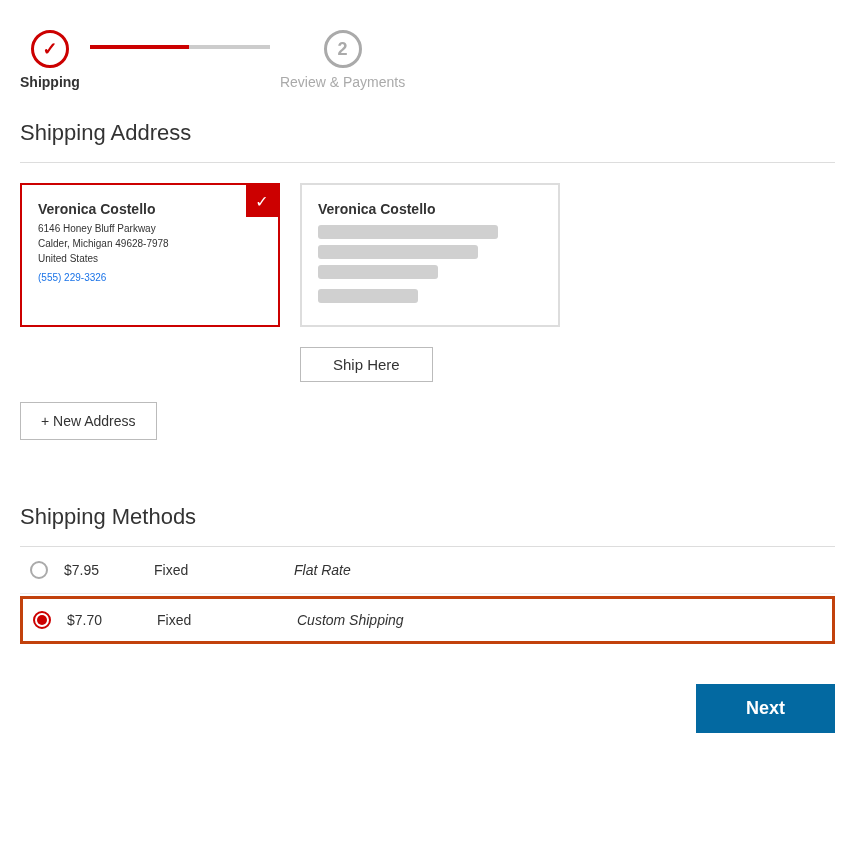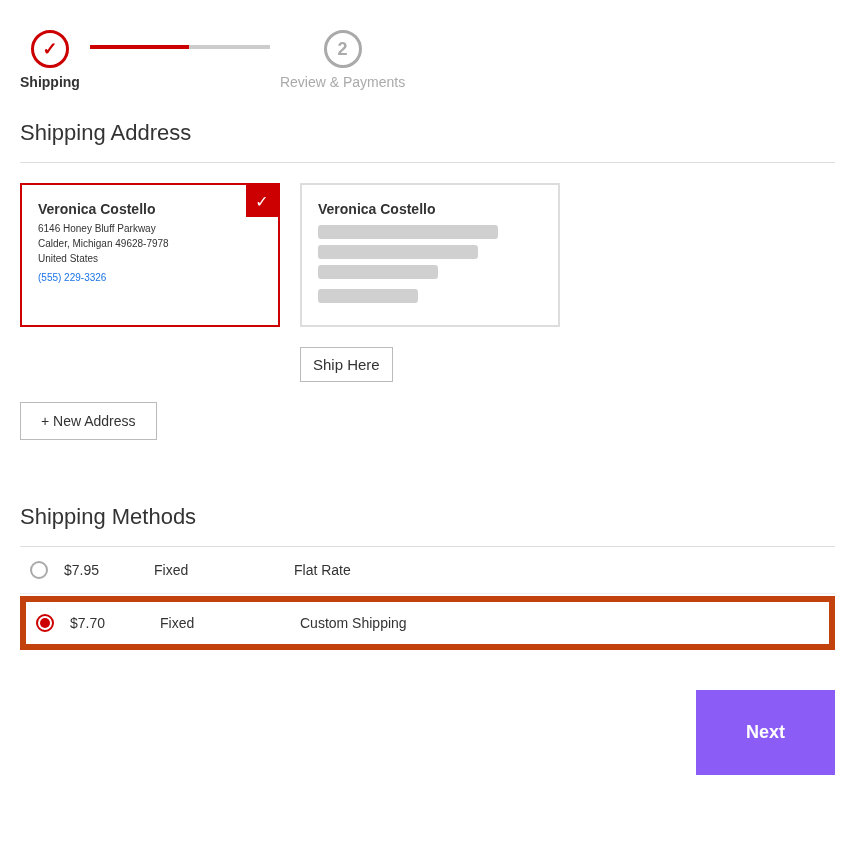--- a/index.html
+++ b/index.html
@@ -123,21 +123,21 @@
       margin-bottom: 6px;
     }
     .ship-here-container {
       margin-left: 0;
       margin-bottom: 20px;
       padding-left: 280px;
     }
     .ship-here-btn {
       border: 1px solid #bbb;
       background: #fff;
-      padding: 8px 12px;
+      padding: 8px 32px;
       font-size: 15px;
       cursor: pointer;
       color: #333;
     }
 
     
     .new-address-btn {
       border: 1px solid #bbb;
       background: #fff;
       padding: 10px 20px;
@@ -157,21 +157,21 @@
       margin-bottom: 0;
     }
     .method-row {
       display: flex;
       align-items: center;
       padding: 14px 10px;
       border-bottom: 1px solid #eee;
       font-size: 14px;
     }
     .method-row.selected-method {
-      border: 6px solid #c2410c;
+      border: 3px solid #c2410c;
       margin: 2px 0;
       padding: 12px 10px;
     }
     .method-radio {
       width: 18px;
       height: 18px;
       border-radius: 50%;
       border: 2px solid #aaa;
       margin-right: 16px;
       flex-shrink: 0;
@@ -196,33 +196,34 @@
       color: #333;
     }
     .method-type {
       width: 140px;
       font-size: 14px;
       color: #333;
     }
     .method-name {
       font-size: 14px;
       color: #333;
+      font-style: italic;
     }
 
     
     .next-btn-container {
       display: flex;
       justify-content: flex-end;
       margin-top: 20px;
     }
     .next-btn {
-      background: #8b5cf6;
+      background: #0369a1;
       color: #fff;
       border: none;
-      padding: 32px 50px;
+      padding: 14px 50px;
       font-size: 18px;
       cursor: pointer;
       font-weight: bold;
       min-width: 120px;
     }
 
     .progress-area {
       display: flex;
       align-items: center;
       margin-bottom: 30px;

